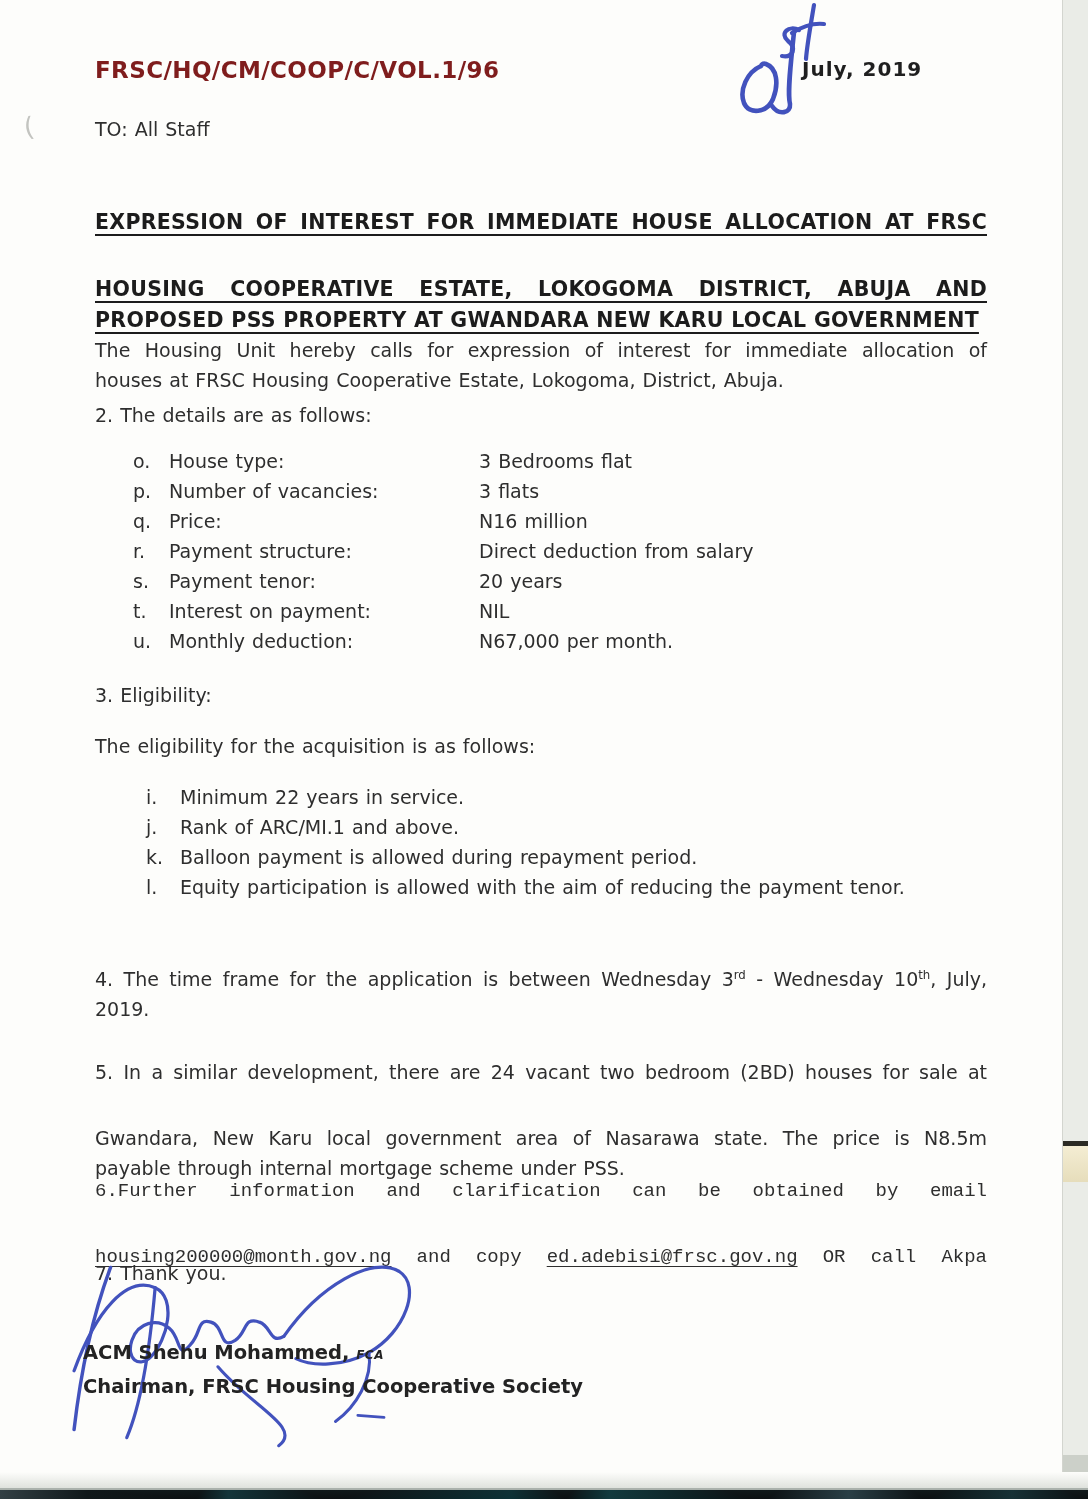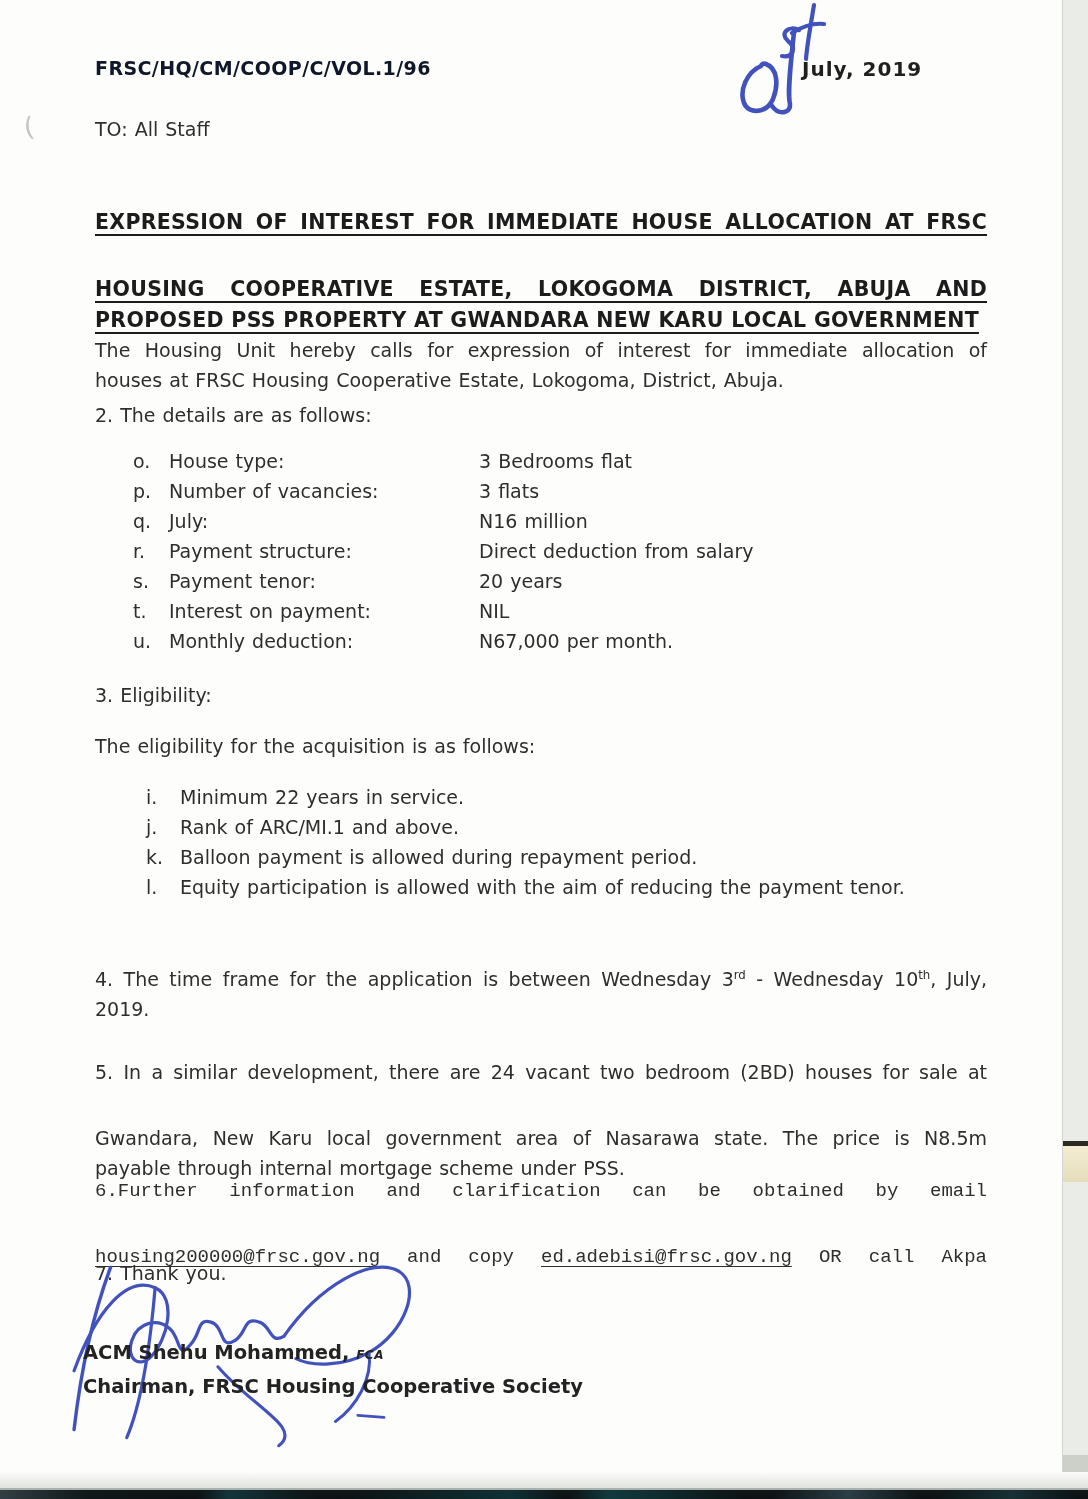--- a/index.html
+++ b/index.html
@@ -8,21 +8,21 @@
     width:1088px;height:1499px;
     background:#fdfdfb;
     overflow:hidden;
     font-family:"DejaVu Sans","Liberation Sans",sans-serif;
     color:#2e2e2e;
   }
   .abs{position:absolute;}
   .body-text{font-size:19px;line-height:30px;word-spacing:1px;}
   .col{left:95px;width:892px;}
   .jline{text-align:justify;text-align-last:justify;margin-top:36px;}
-  .ref{top:57px;font-weight:700;font-size:19px;letter-spacing:.4px;color:#0f172a;}
+  .ref{top:57px;font-weight:700;font-size:23px;letter-spacing:.4px;color:#7f1d1d;}
   .typed-date{top:57px;left:802px;font-weight:700;font-size:20px;letter-spacing:1px;color:#1f1f1f;}
   .to-line{top:114px;font-size:19px;}
   .title-block{top:171px;font-weight:700;font-size:20.5px;line-height:31px;color:#1c1c1c;letter-spacing:.3px;}
   .title-block .tl{text-decoration:underline;text-decoration-thickness:2px;text-underline-offset:5px;}
   .intro{top:299px;}
   .sec2{top:400px;}
   .details{top:446px;left:133px;width:760px;font-size:19px;line-height:30px;word-spacing:1px;}
   .drow{display:grid;grid-template-columns:36px 310px auto;}
   .elig-head{top:680px;}
   .elig-intro{top:731px;}
@@ -90,21 +90,21 @@
       <span>House type:</span>
       <span>3 Bedrooms flat</span>
     </div>
     <div class="drow">
       <span>p.</span>
       <span>Number of vacancies:</span>
       <span>3 flats</span>
     </div>
     <div class="drow">
       <span>q.</span>
-      <span>July:</span>
+      <span>Price:</span>
       <span>N16 million</span>
     </div>
     <div class="drow">
       <span>r.</span>
       <span>Payment structure:</span>
       <span>Direct deduction from salary</span>
     </div>
     <div class="drow">
       <span>s.</span>
       <span>Payment tenor:</span>
@@ -150,21 +150,21 @@
   </div>
 
   <div class="abs col p5 body-text">
     <div class="jline">5. In a similar development, there are 24 vacant two bedroom (2BD) houses for sale at</div>
     <div class="jline">Gwandara, New Karu local government area of Nasarawa state. The price is N8.5m</div>
     <div>payable through internal mortgage scheme under PSS.</div>
   </div>
 
   <div class="abs col p6 body-text">
     <div class="jline">6.Further information and clarification can be obtained by email</div>
-    <div class="jline"><span class="email">housing200000@frsc.gov.ng</span><span> and copy </span><span class="email">ed.adebisi@frsc.gov.ng</span><span> OR call Akpa</span></div>
+    <div class="jline"><span class="email">housing200000@month.gov.ng</span><span> and copy </span><span class="email">ed.adebisi@frsc.gov.ng</span><span> OR call Akpa</span></div>
   </div>
 
   <div class="abs col p7 body-text">7. Thank you.</div>
 
   <svg class="abs pen" style="left:68px;top:1246px;" width="385" height="205" viewBox="0 0 380 200">
     <path d="M 42,20 C 24,68 12,128 6,180" stroke-width="3.4"></path>
     <path d="M 6,122 C 28,62 58,28 86,40 C 108,50 98,92 82,108 C 70,120 57,110 63,92 C 69,74 88,70 100,80 C 112,90 107,112 121,96 C 132,84 127,70 141,74 C 155,78 149,102 165,92 C 177,84 173,68 189,74 C 201,78 199,96 213,88" stroke-width="3.2"></path>
     <path d="M 213,88 C 248,38 300,8 327,24 C 349,38 333,84 297,104 C 271,118 241,118 225,110" stroke-width="3.2"></path>
     <path d="M 86,40 C 80,110 70,160 58,188" stroke-width="3.2"></path>
     <path d="M 148,118 C 182,158 232,178 208,196" stroke-width="3"></path>

